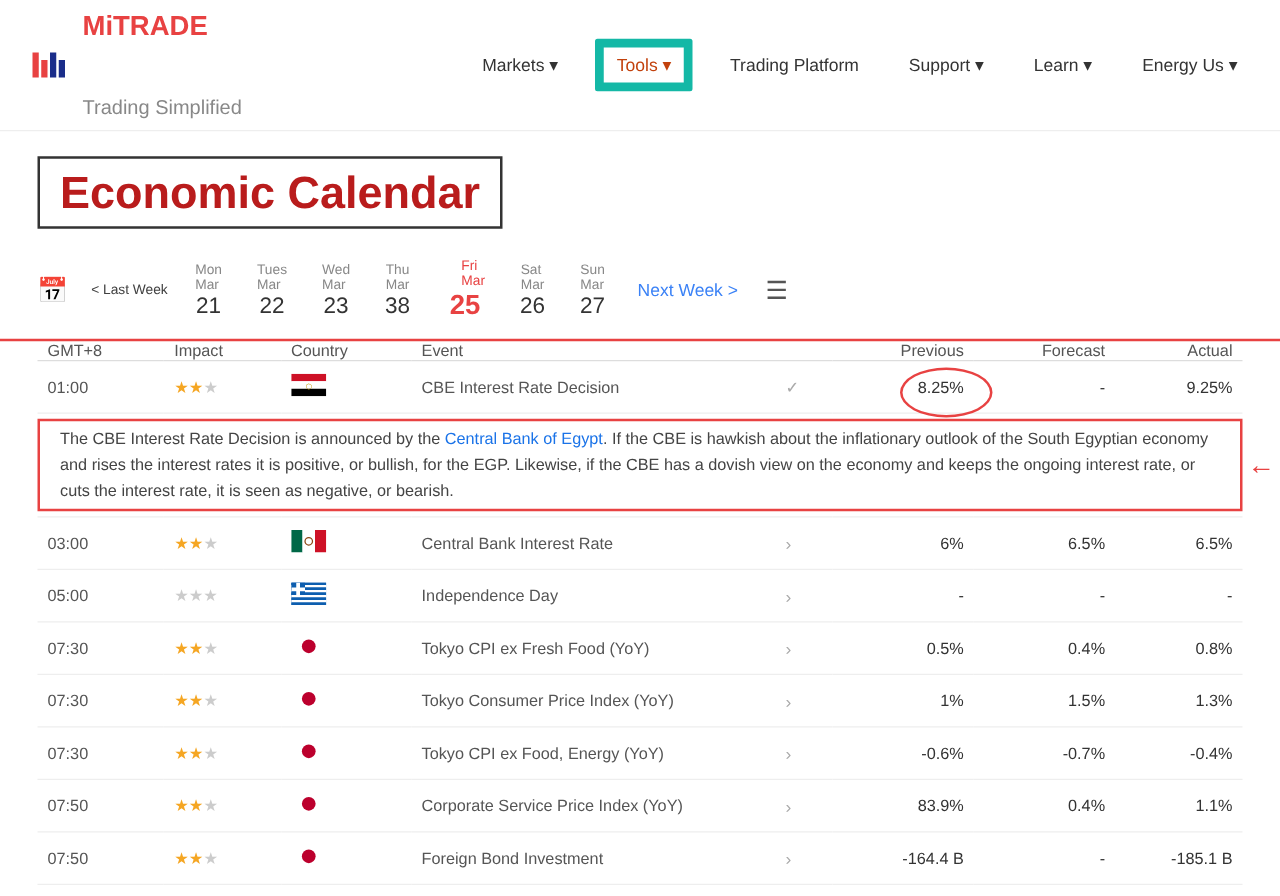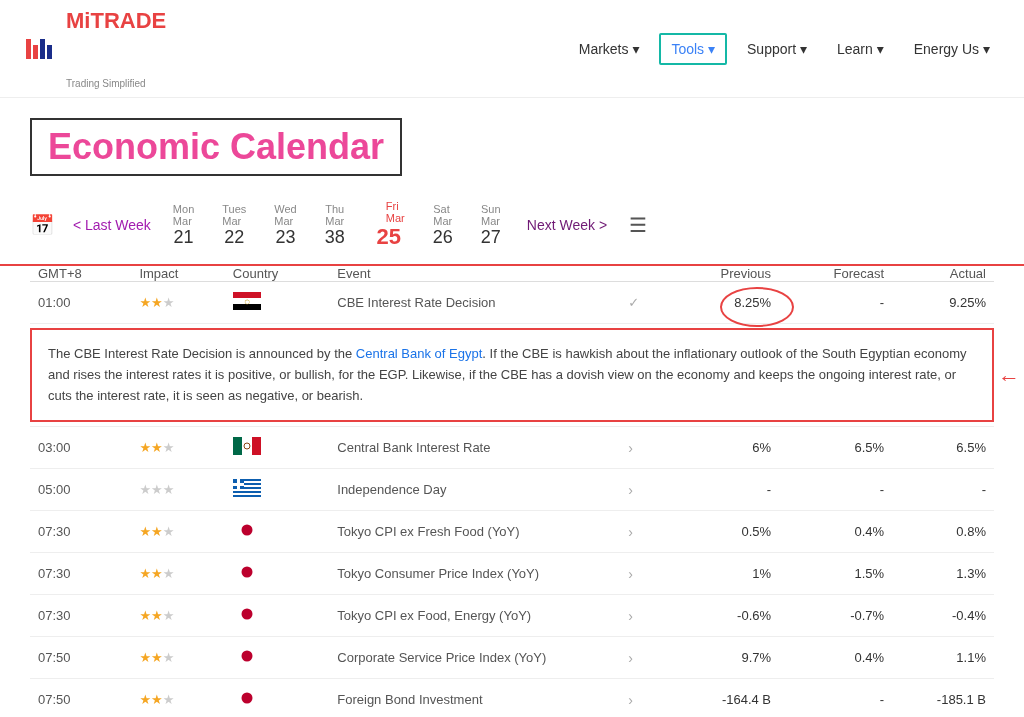--- a/index.html
+++ b/index.html
@@ -4,60 +4,60 @@
   <style>
     * { box-sizing: border-box; margin: 0; padding: 0; }
     body { font-family: Arial, sans-serif; font-size: 14px; color: #333; background: #fff; }
 
     
     .header { display: flex; align-items: center; padding: 8px 24px; border-bottom: 1px solid #eee; }
     .logo-area { display: flex; align-items: center; gap: 6px; margin-right: auto; }
     .logo-text { display: flex; flex-direction: column; }
     .logo-main { font-size: 22px; font-weight: bold; color: #333; }
     .logo-main span { color: #e84242; }
-    .logo-sub { font-size: 10px; color: #888; margin-top: 44px; }
-    .nav { display: flex; align-items: center; gap: 10px; }
+    .logo-sub { font-size: 16px; color: #888; margin-top: 44px; }
+    .nav { display: flex; align-items: center; gap: 20px; }
     .nav-item { padding: 6px 10px; font-size: 14px; color: #333; cursor: pointer; white-space: nowrap; }
-    .nav-item.active { border: 2px solid #14b8a6; border-radius: 2px; color: #3b82f6; }
+    .nav-item.active { border: 7px solid #14b8a6; border-radius: 2px; color: #c2410c; }
 
     
     .page-title-section { padding: 20px 30px 10px; }
     .page-title-box { display: inline-block; border: 2px solid #333; padding: 6px 16px; }
-    .page-title { font-size: 36px; font-weight: bold; color: #ec4899; }
+    .page-title { font-size: 36px; font-weight: bold; color: #b91c1c; }
 
     
     .date-nav { display: flex; align-items: center; padding: 10px 30px; gap: 0; border-bottom: 2px solid #e84242; }
     .cal-icon { margin-right: 10px; font-size: 20px; color: #555; cursor: pointer; }
-    .nav-arrow { font-size: 14px; color: #a21caf; cursor: pointer; padding: 4px 8px; }
+    .nav-arrow { font-size: 11px; color: #404040; cursor: pointer; padding: 4px 8px; }
     .date-item { display: flex; flex-direction: column; align-items: center; padding: 4px 14px; cursor: pointer; }
     .date-day-label { font-size: 11px; color: #888; }
     .date-num { font-size: 18px; color: #333; }
     .date-item.selected .date-day-label { color: #e84242; margin-left: 13px; }
     .date-item.selected .date-num { color: #e84242; font-weight: bold; font-size: 22px; }
-    .next-week { font-size: 14px; color: #701a75; cursor: pointer; padding: 4px 8px; margin-left: 4px; }
+    .next-week { font-size: 14px; color: #3b82f6; cursor: pointer; padding: 4px 8px; margin-left: 4px; }
     .menu-icon { margin-left: 14px; font-size: 20px; color: #555; cursor: pointer; }
 
     
     .table-wrap { padding: 0 30px; }
     table { width: 100%; border-collapse: collapse; }
     thead tr { border-bottom: 1px solid #ddd; }
     thead th { padding: 0 8px; text-align: left; font-size: 13px; color: #555; font-weight: normal; }
     thead th.right { text-align: right; }
     tbody tr { border-bottom: 1px solid #eee; }
     tbody td { padding: 10px 8px; font-size: 13px; color: #333; }
     tbody td.right { text-align: right; }
     .time-col { color: #555; }
     .impact-stars { color: #f5a623; font-size: 13px; }
     .impact-stars .empty { color: #ccc; }
     .event-name { color: #555; }
     .arrow-btn { color: #aaa; cursor: pointer; font-size: 14px; }
 
     
     .expanded-row td { padding: 0; }
-    .expanded-content { border: 2px solid #e84242; padding: 14px 16px; margin: 4px 0; font-size: 13px; color: #444; line-height: 1.6; position: relative; }
+    .expanded-content { border: 2px solid #e84242; padding: 4px 16px; margin: 4px 0; font-size: 13px; color: #444; line-height: 1.6; position: relative; }
     .expanded-content a { color: #1a73e8; text-decoration: none; }
     .arrow-right { position: absolute; right: -28px; top: 50%; transform: translateY(-50%); color: #e84242; font-size: 22px; }
 
     
     .prev-circled { position: relative; display: inline-block; }
     .prev-circled::after {
       content: '';
       position: absolute;
       top: -8px; left: -14px;
       width: 70px; height: 36px;
@@ -85,20 +85,21 @@
     <div class="logo-text">
       <span class="logo-main">
         <span class="mi">Mi</span><span class="trade">TRADE</span>
       </span>
       <span class="logo-sub">Trading Simplified</span>
     </div>
   </div>
   <nav class="nav">
     <span class="nav-item">Markets ▾</span>
     <span class="nav-item active">Tools ▾</span>
+    <span class="nav-item">Trading Platform</span>
     <span class="nav-item">Support ▾</span>
     <span class="nav-item">Learn ▾</span>
     <span class="nav-item">Energy Us ▾</span>
   </nav>
 </div>
 
 <div class="page-title-section">
   <div class="page-title-box">
     <h1 class="page-title">Economic Calendar</h1>
   </div>
@@ -300,21 +301,21 @@
           <span class="impact-stars">★★<span class="empty">★</span></span>
         </td>
         <td>
           <svg width="28" height="18" viewBox="0 0 28 18">
             <rect width="28" height="18" fill="#fff"></rect>
             <circle cx="14" cy="9" r="5.5" fill="#bc002d"></circle>
           </svg>
         </td>
         <td class="event-name">Corporate Service Price Index (YoY)</td>
         <td><span class="arrow-btn">›</span></td>
-        <td class="right">9.7%</td>
+        <td class="right">83.9%</td>
         <td class="right">0.4%</td>
         <td class="right">1.1%</td>
       </tr>
 
       <tr>
         <td class="time-col">07:50</td>
         <td>
           <span class="impact-stars">★★<span class="empty">★</span></span>
         </td>
         <td>

